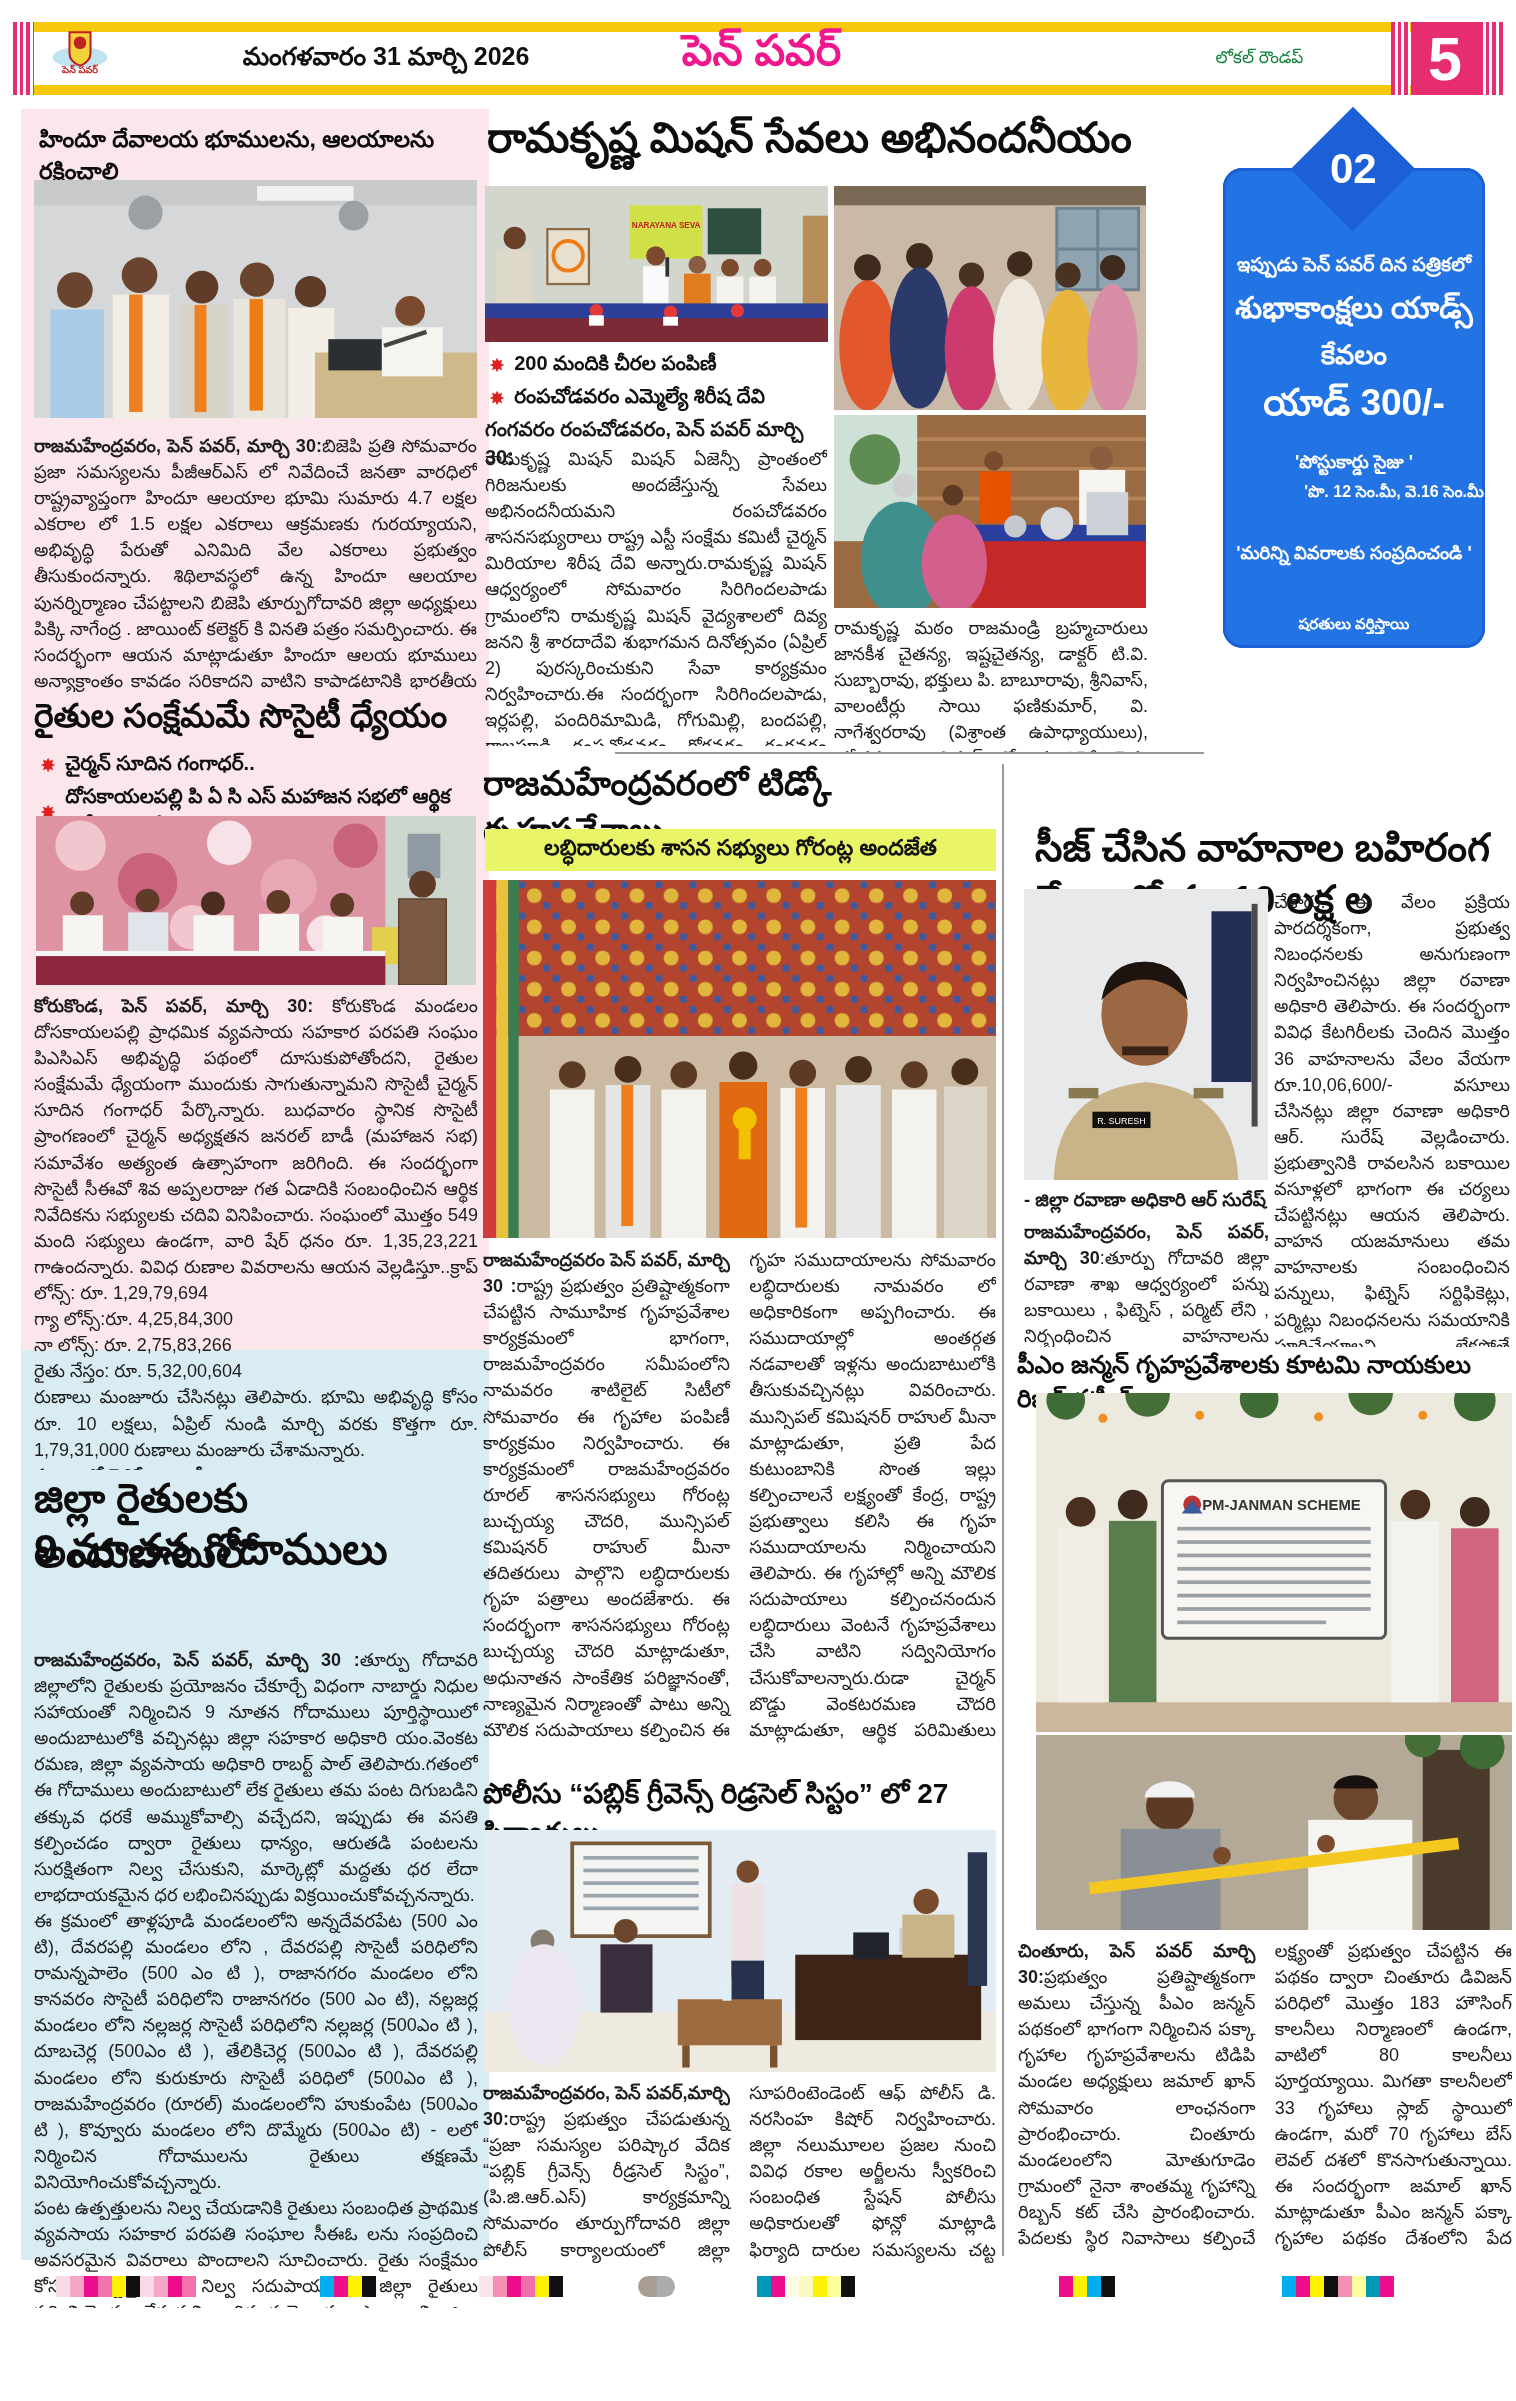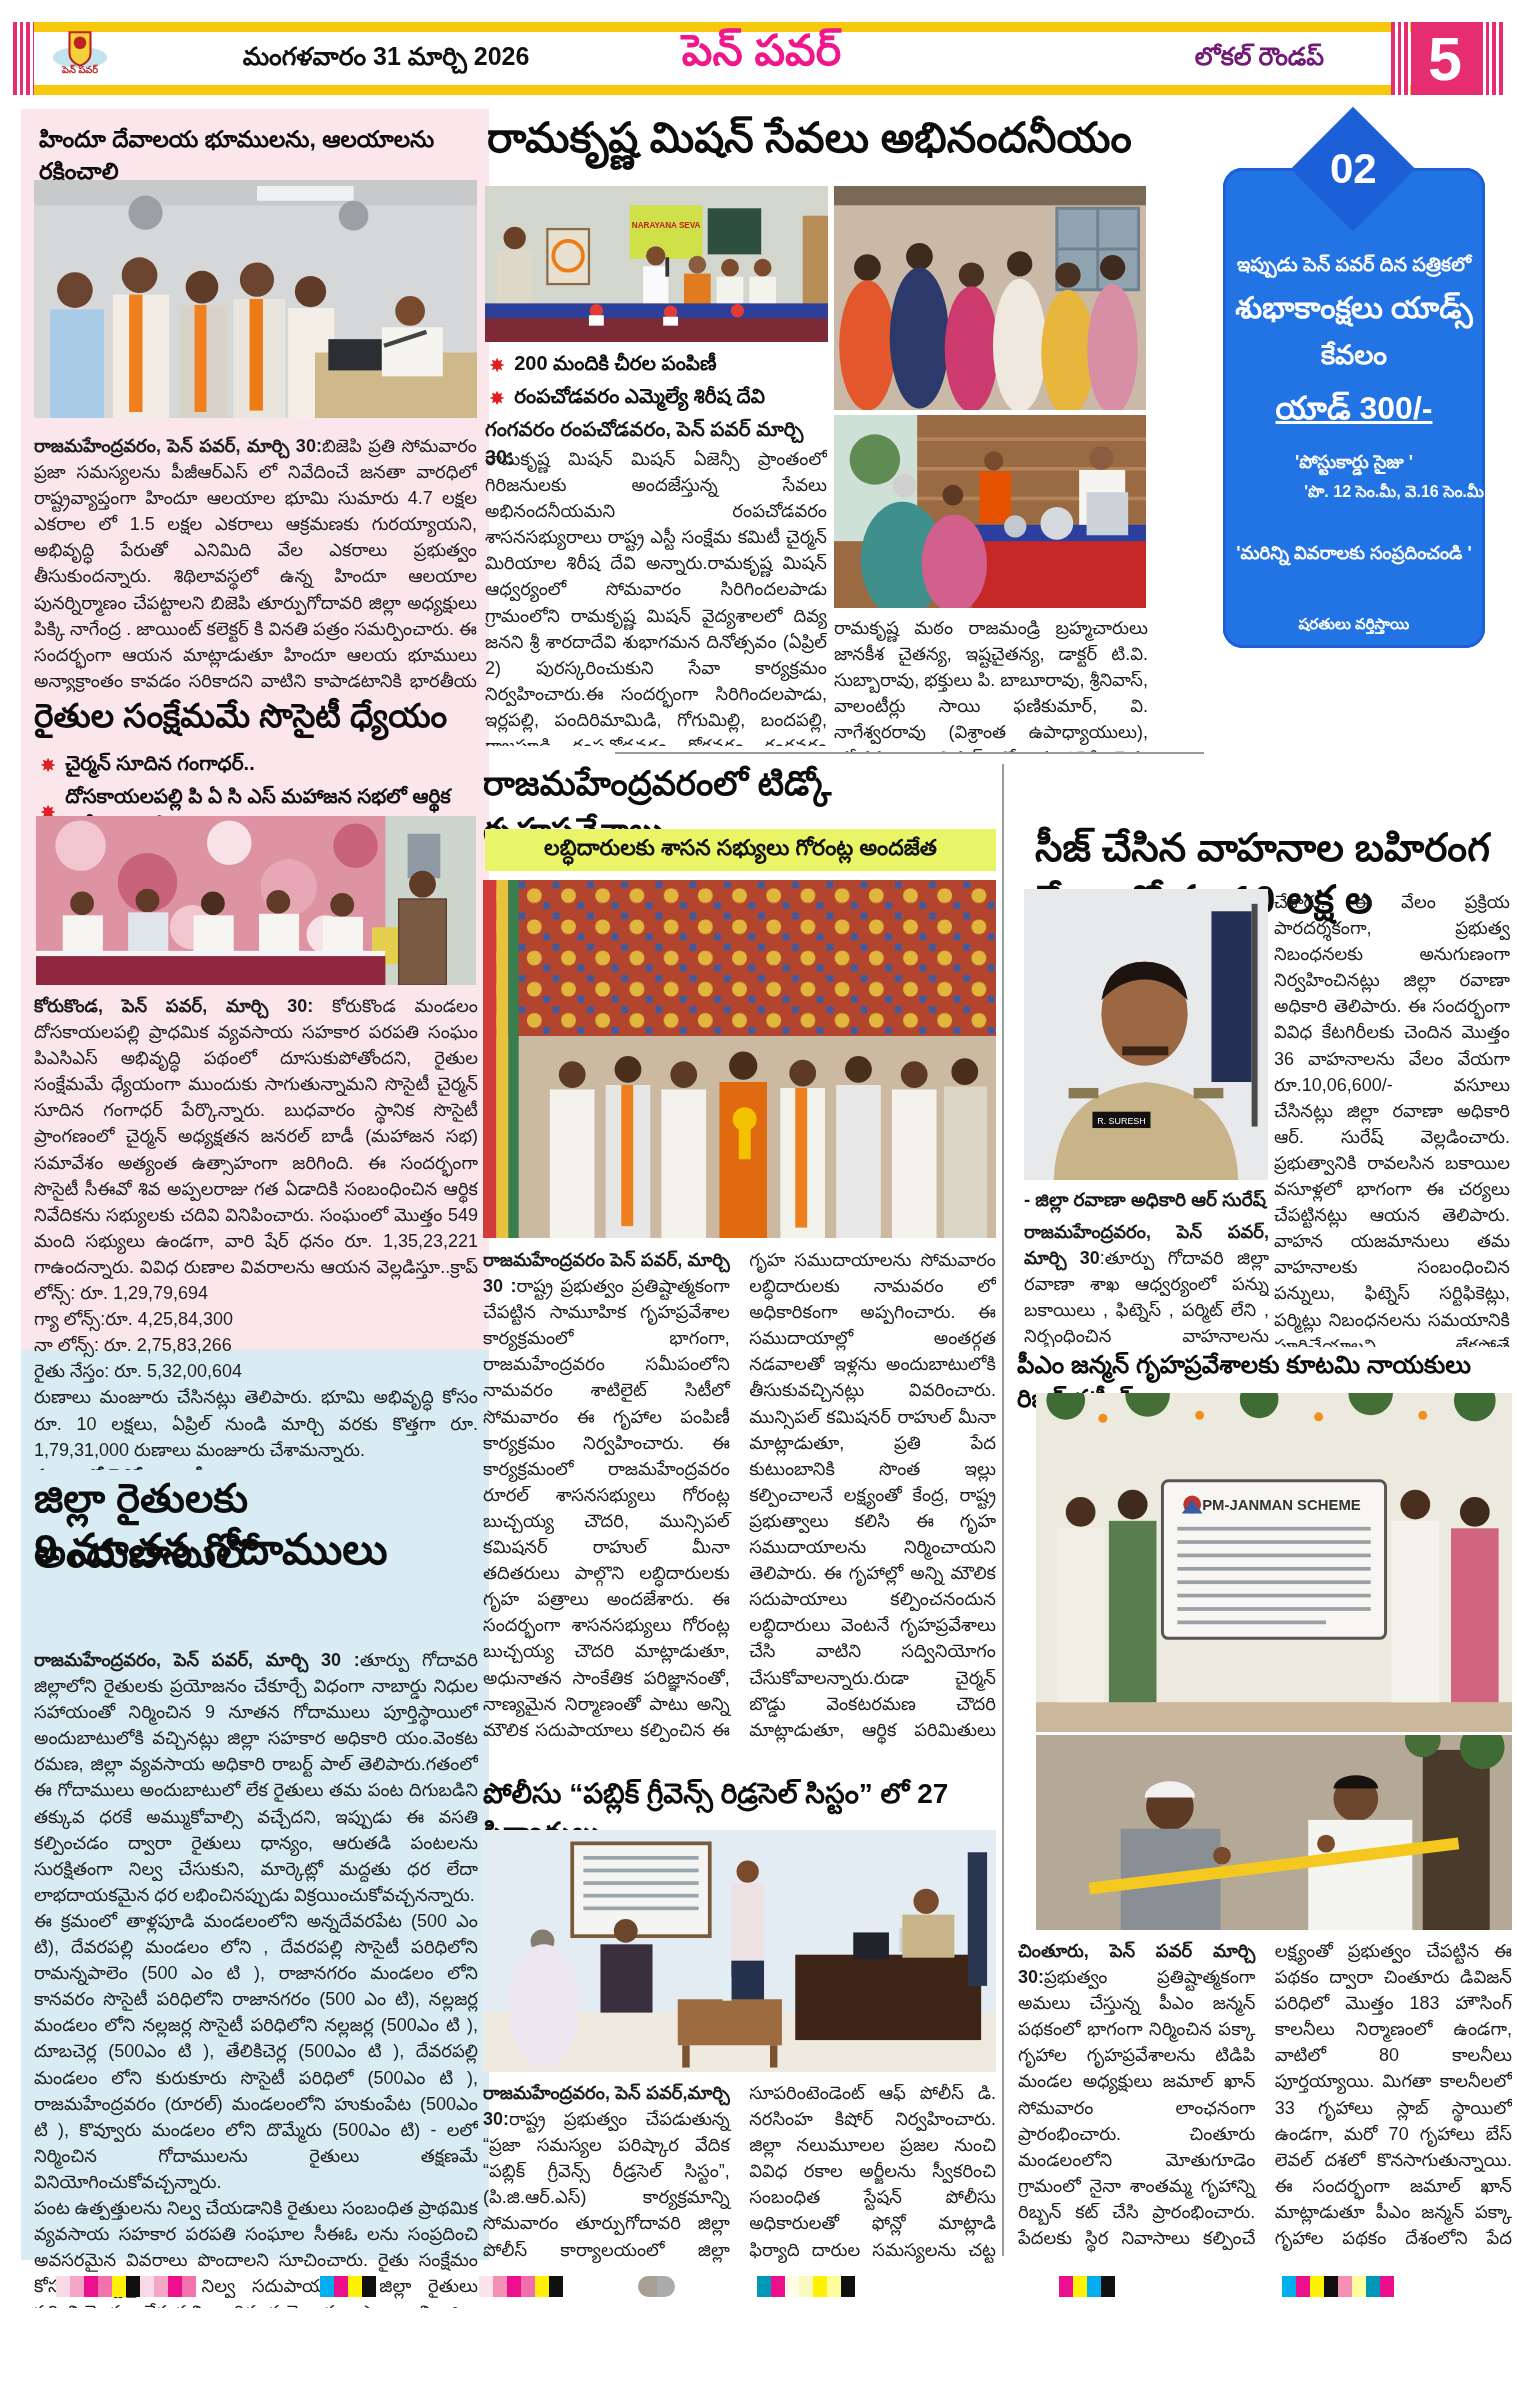--- a/index.html
+++ b/index.html
@@ -42,21 +42,21 @@
     </svg>
     <div style="font-size:9.7px;color:#c02121;font-weight:bold;margin-top:-6px;">పెన్ పవర్</div>
   </div>
   <div class="abs ctr" style="left:178px;top:43px;width:416px;height:33px;">
     <span style="font-size:25px;font-weight:bold;color:#111;">మంగళవారం 31 మార్చి 2026</span>
   </div>
   <div class="abs ctr" style="left:624px;top:31px;width:275px;height:49px;">
     <span style="font-size:43px;font-weight:bold;color:#F0168C;">పెన్ పవర్</span>
   </div>
   <div class="abs ctr" style="left:1137px;top:43px;width:245px;height:33px;">
-    <span style="font-size:25px;font-weight:bold;color:#701a75;">లోకల్ రౌండప్</span>
+    <span style="font-size:17px;font-weight:normal;color:#15803d;">లోకల్ రౌండప్</span>
   </div>
 
   <div class="abs" style="left: 21px; top: 109px; width: 468px; height: 1241px; background: rgb(251, 230, 236);"></div>
   <div class="abs" style="left: 21px; top: 1350px; width: 468px; height: 910px; background: rgb(217, 236, 243);"></div>
 
   <div class="abs hl" style="left:39px;top:126px;width:436px;font-size:23px;">
     <span>హిందూ దేవాలయ భూములను, ఆలయాలను రక్షించాలి</span>
   </div>
   <svg class="abs" style="left:34px;top:180px;" width="443" height="238" viewBox="0 0 596 320" preserveAspectRatio="none">
     <rect width="596" height="320" fill="#d6d7d9"></rect>
@@ -317,21 +317,21 @@
     <span class="dl">రాజమహేంద్రవరం, పెన్ పవర్,మార్చి 30:</span><span>రాష్ట్ర ప్రభుత్వం చేపడుతున్న “ప్రజా సమస్యల పరిష్కార వేదిక “పబ్లిక్ గ్రీవెన్స్ రీడ్రసెల్ సిస్టం”, (పి.జి.ఆర్.ఎస్) కార్యక్రమాన్ని సోమవారం తూర్పుగోదావరి జిల్లా పోలీస్ కార్యాలయంలో జిల్లా సూపరింటెండెంట్ ఆఫ్ పోలీస్ డి. నరసింహ కిషోర్ నిర్వహించారు. జిల్లా నలుమూలల ప్రజల నుంచి వివిధ రకాల అర్జీలను స్వీకరించి సంబంధిత స్టేషన్ పోలీసు అధికారులతో ఫోన్లో మాట్లాడి ఫిర్యాది దారుల సమస్యలను చట్ట పరిధిలో న్యాయం చేయవలసినదిగా ఉత్తర్వులు ఇచారు. పోలీసు “పబ్లిక్ గ్రీవెన్స్ రిడ్రసెల్ సిస్టం” కార్యక్రమానికి 27 ఫిర్యాదులు రాగా, వీటిలో సివిల్ కేసులు, కుటుంబ సమస్యల గురించి, చీటింగ్ కేసులు, కొట్లాట కేసులు ఇతర కేసులకు సంబంధించిన ఫిర్యాదులు స్వీకరించారు.</span>
   </div>
 
   <div class="abs" style="left: 1223px; top: 168px; width: 262px; height: 480px; border-radius: 19.3px; box-shadow: rgb(29, 95, 214) 0px 0px 0px 3px inset; background: rgb(34, 115, 227);"></div>
   <div class="abs ctr" style="left: 1309px; top: 125px; width: 88px; height: 88px; transform: rotate(45deg); background: rgb(29, 95, 214);">
     <span style="color:#fff;font-size:42px;font-weight:bold;transform:rotate(-45deg);">02</span>
   </div>
   <div class="abs adtxt" style="top:254px;font-size:19.3px;font-weight:bold;">ఇప్పుడు పెన్ పవర్ దిన పత్రికలో</div>
   <div class="abs adtxt" style="top:291px;font-size:30px;font-weight:bold;">శుభాకాంక్షలు యాడ్స్</div>
   <div class="abs adtxt" style="top:340px;font-size:27px;font-weight:bold;">కేవలం</div>
-  <div class="abs adtxt" style="top:390px;font-size:32px;font-weight:bold;text-decoration:underline;">యాడ్ 300/-</div>
+  <div class="abs adtxt" style="top:382px;font-size:37px;font-weight:bold;">యాడ్ 300/-</div>
   <div class="abs adtxt" style="top:452px;font-size:18px;">'పోస్టుకార్డు సైజు '</div>
   <div class="abs adtxt" style="top:483px;font-size:16px;font-weight:bold;margin-left:42px;">'పొ. 12 సెం.మీ, వె.16 సెం.మీ'</div>
   <div class="abs adtxt" style="top:543px;font-size:18px;">'మరిన్ని వివరాలకు సంప్రదించండి '</div>
   <div class="abs adtxt" style="top:615px;font-size:15px;">షరతులు వర్తిస్తాయి</div>
 
   <div class="abs hl" style="left:1035px;top:769px;width:477px;font-size:39px;line-height:1.35;white-space:pre-line;">
     <span>సీజ్ చేసిన వాహనాల బహిరంగ
 వేలం లో రూ.10 లక్ష ల ఆదాయం</span>
   </div>
   <svg class="abs" style="left:1024px;top:889px;" width="244" height="291" viewBox="0 0 328 392" preserveAspectRatio="none">

